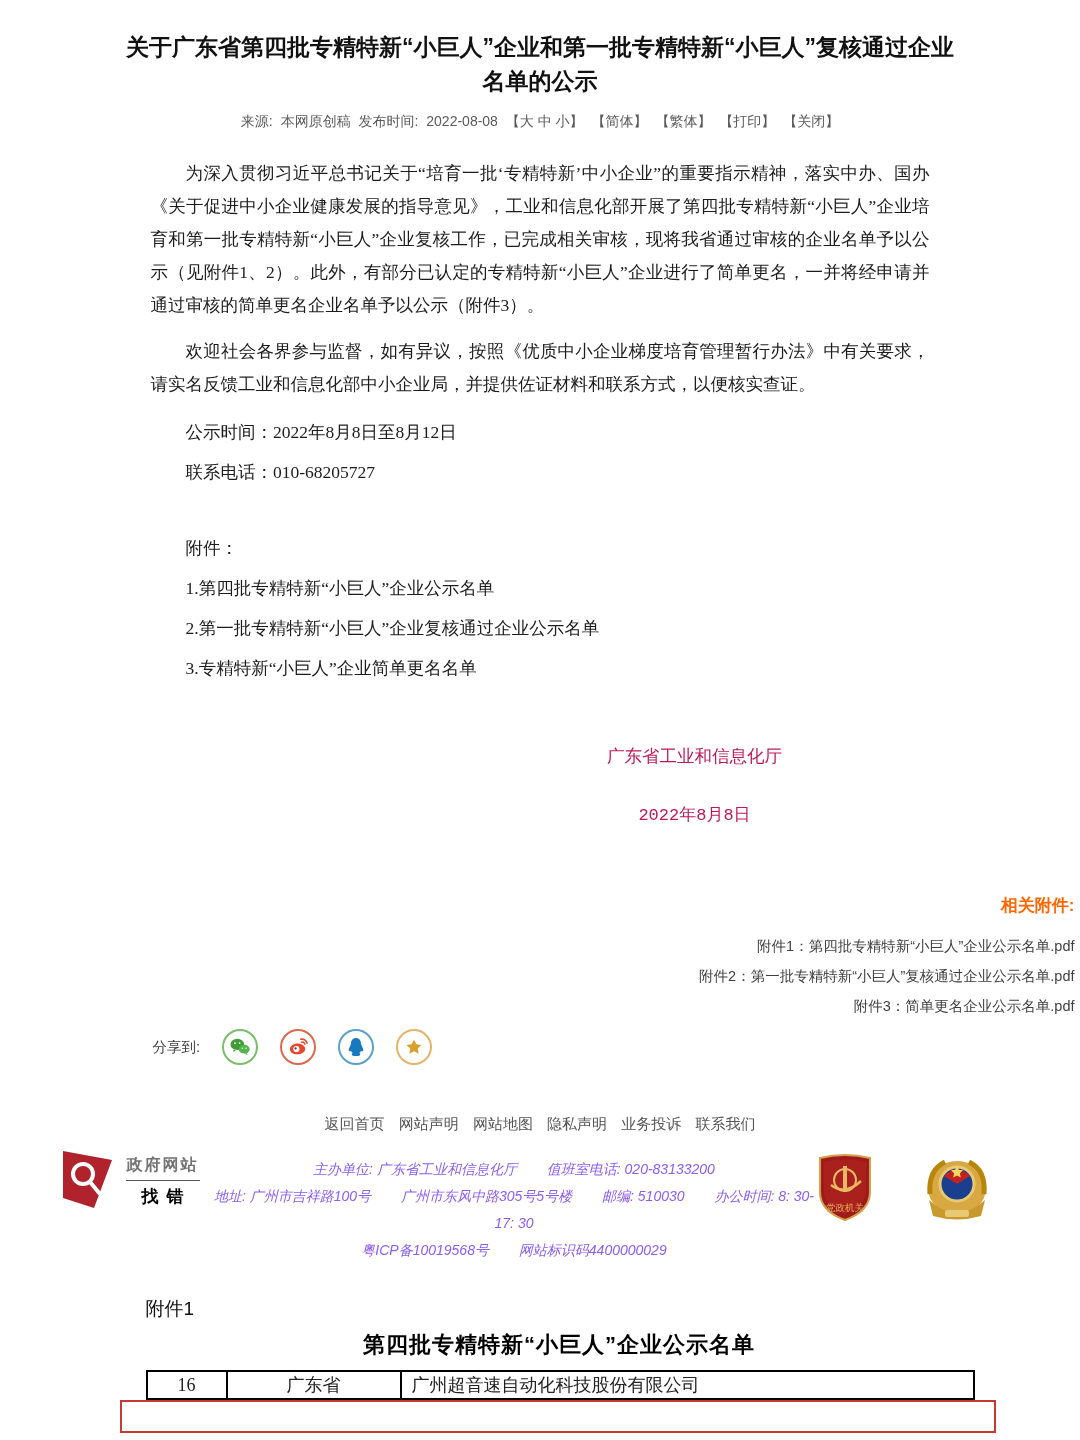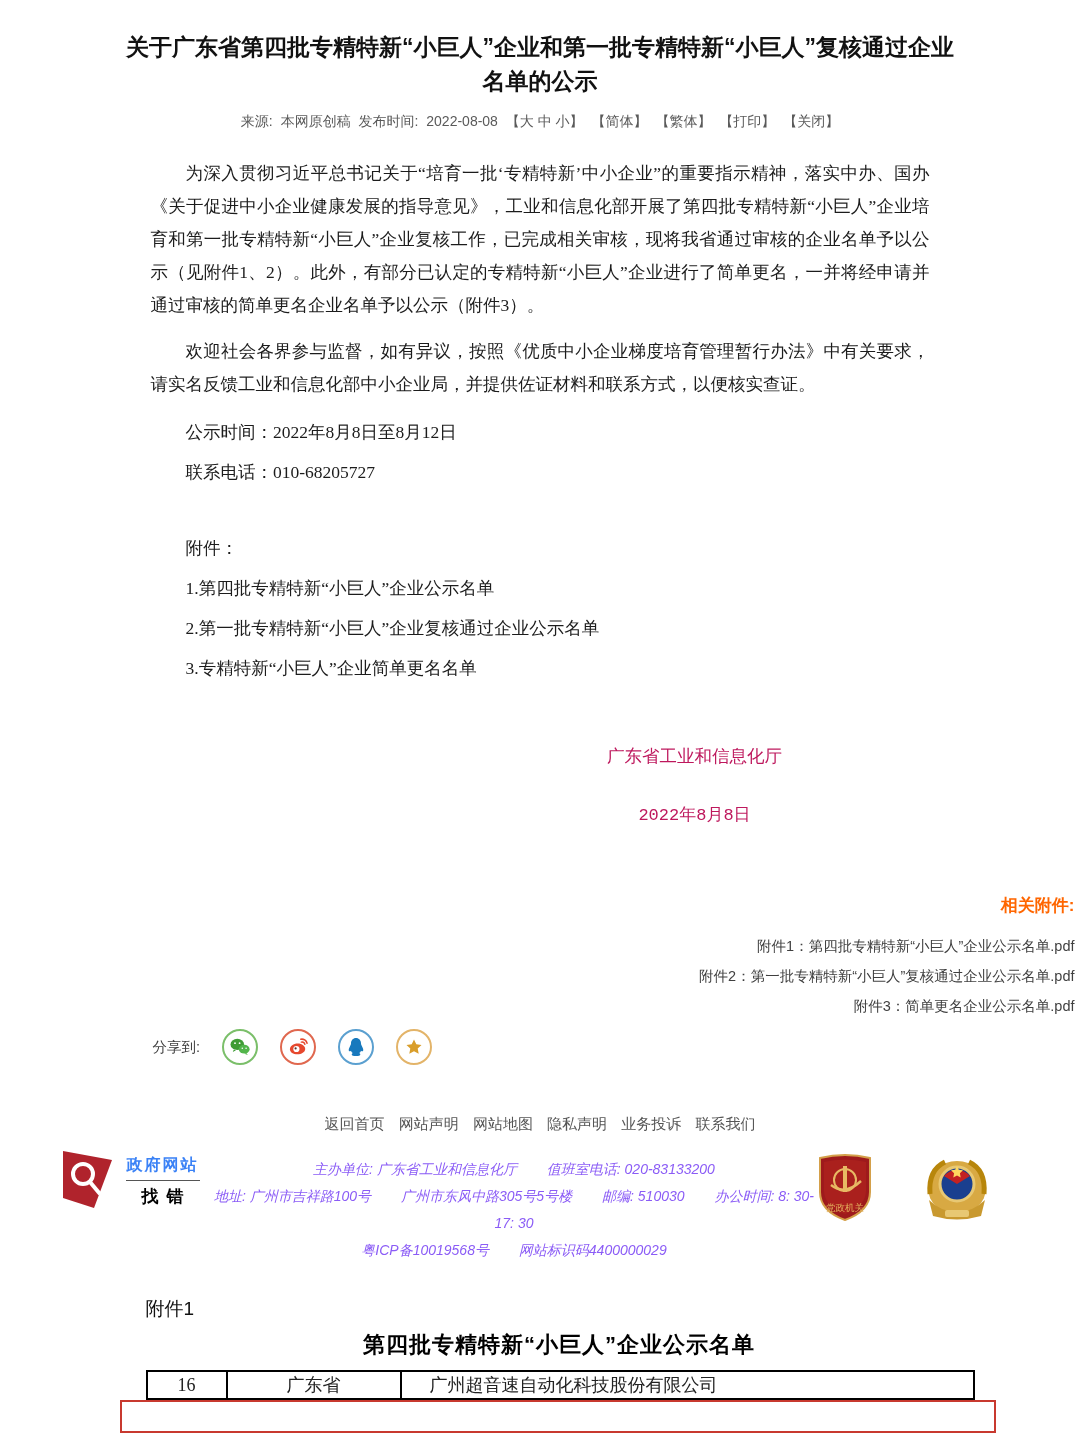--- a/index.html
+++ b/index.html
@@ -36,38 +36,38 @@
   .ic-weibo  { border:2px solid #e0684f; }
   .ic-qq     { border:2px solid #5ba0d0; }
   .ic-star   { border:2px solid #e3b469; }
 
   
   .footer-nav { margin-top:50px; text-align:center; font-size:15px; color:#555; }
   .footer-nav span { margin:0 5px; cursor:pointer; }
   .footer { margin-top:16px; display:flex; align-items:flex-start; }
   .err-logo { margin-left:56px; width:150px; display:flex; align-items:center; gap:8px; cursor:pointer; }
   .err-text { display:flex; flex-direction:column; align-items:center; }
-  .err-top { font-size:16px; color:#3b82f6; font-weight:bold; letter-spacing:2px;text-align:center; }
+  .err-top { font-size:16px; color:#737373; font-weight:bold; letter-spacing:2px;text-align:center; }
   .err-div { width:74px; height:1px; background:#555; margin:4px 0; }
   .err-bottom { font-size:17px; color:#000000; font-weight:bold; letter-spacing:8px; margin-left:8px; }
   .foot-info { flex:1; text-align:center; font-size:14px; color:#8b5cf6; line-height:27px; padding-top:6px;font-style:italic; }
   .foot-info .sep { display:inline-block; width:26px; }
   .badges { display:flex; align-items:flex-start; gap:52px; margin-right:86px; padding-top:2px; }
   .badge { cursor:pointer; }
 
   
   .attach-doc { margin-top:32px; position:relative; }
   .attach-doc-label { margin-left:140px; font-size:19px; color:#111; }
   .attach-doc-title { margin:8px 0 10px 140px; width:827px; text-align:center; font-size:22px; font-weight:bold; color:#000; letter-spacing:1px; }
   .tbl-wrap { position:relative; margin-left:140px; width:827px; }
   table.pub { border-collapse:collapse; width:827px; table-layout:fixed; font-family:"Liberation Serif", serif; }
   table.pub th, table.pub td { border:2px solid #000; }
   table.pub th { height:34px; font-size:20px; font-weight:bold; color:#111; text-align:center; }
   table.pub td { height:28px; font-size:18px; color:#222; text-align:center; }
-  table.pub td.co-name { text-align:left; padding-left:28px; }
+  table.pub td.co-name { text-align:left; padding-left:10px; }
   col.c1 { width:80px; } col.c2 { width:174px; } col.c3 { width:573px; }
   .red-box { position:absolute; left:-26px; top:30px; width:876px; height:33px; border:2px solid #c8392f; pointer-events:none; }
 </style>
 </head>
 <body>
 
 <div class="page">
 
   <h1 class="doc-title">关于广东省第四批专精特新“小巨人”企业和第一批专精特新“小巨人”复核通过企业名单的公示</h1>
 

